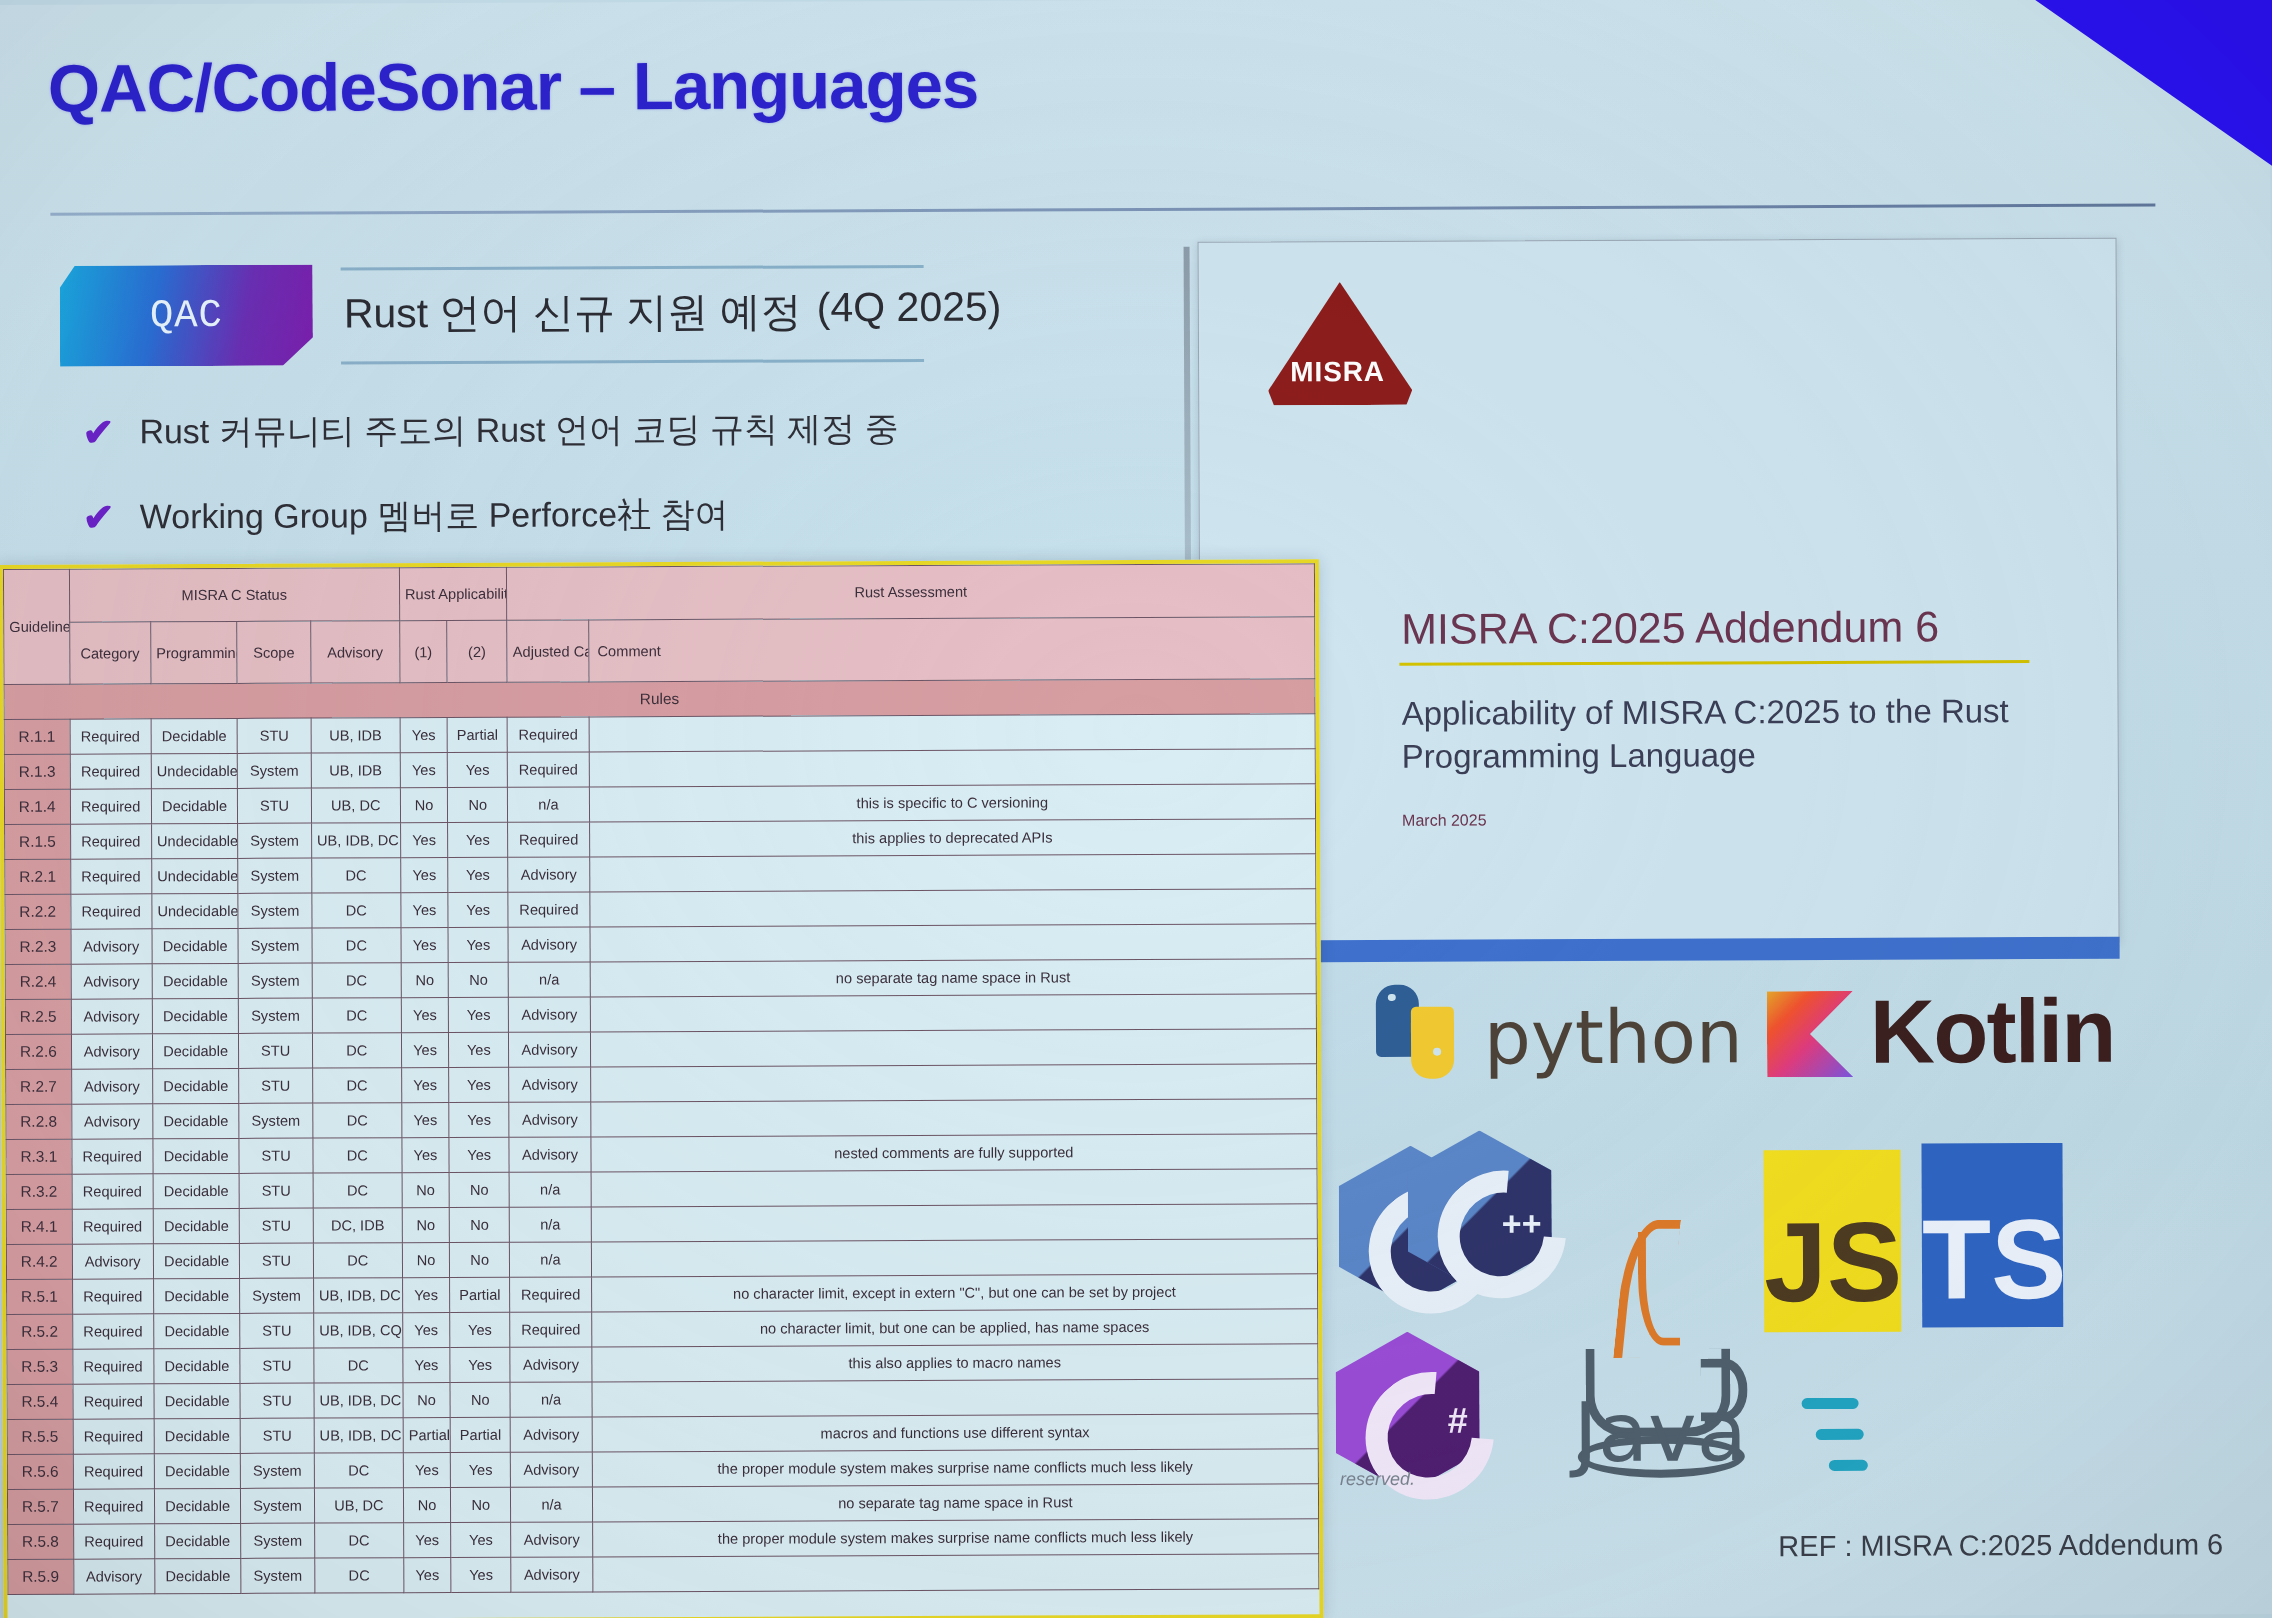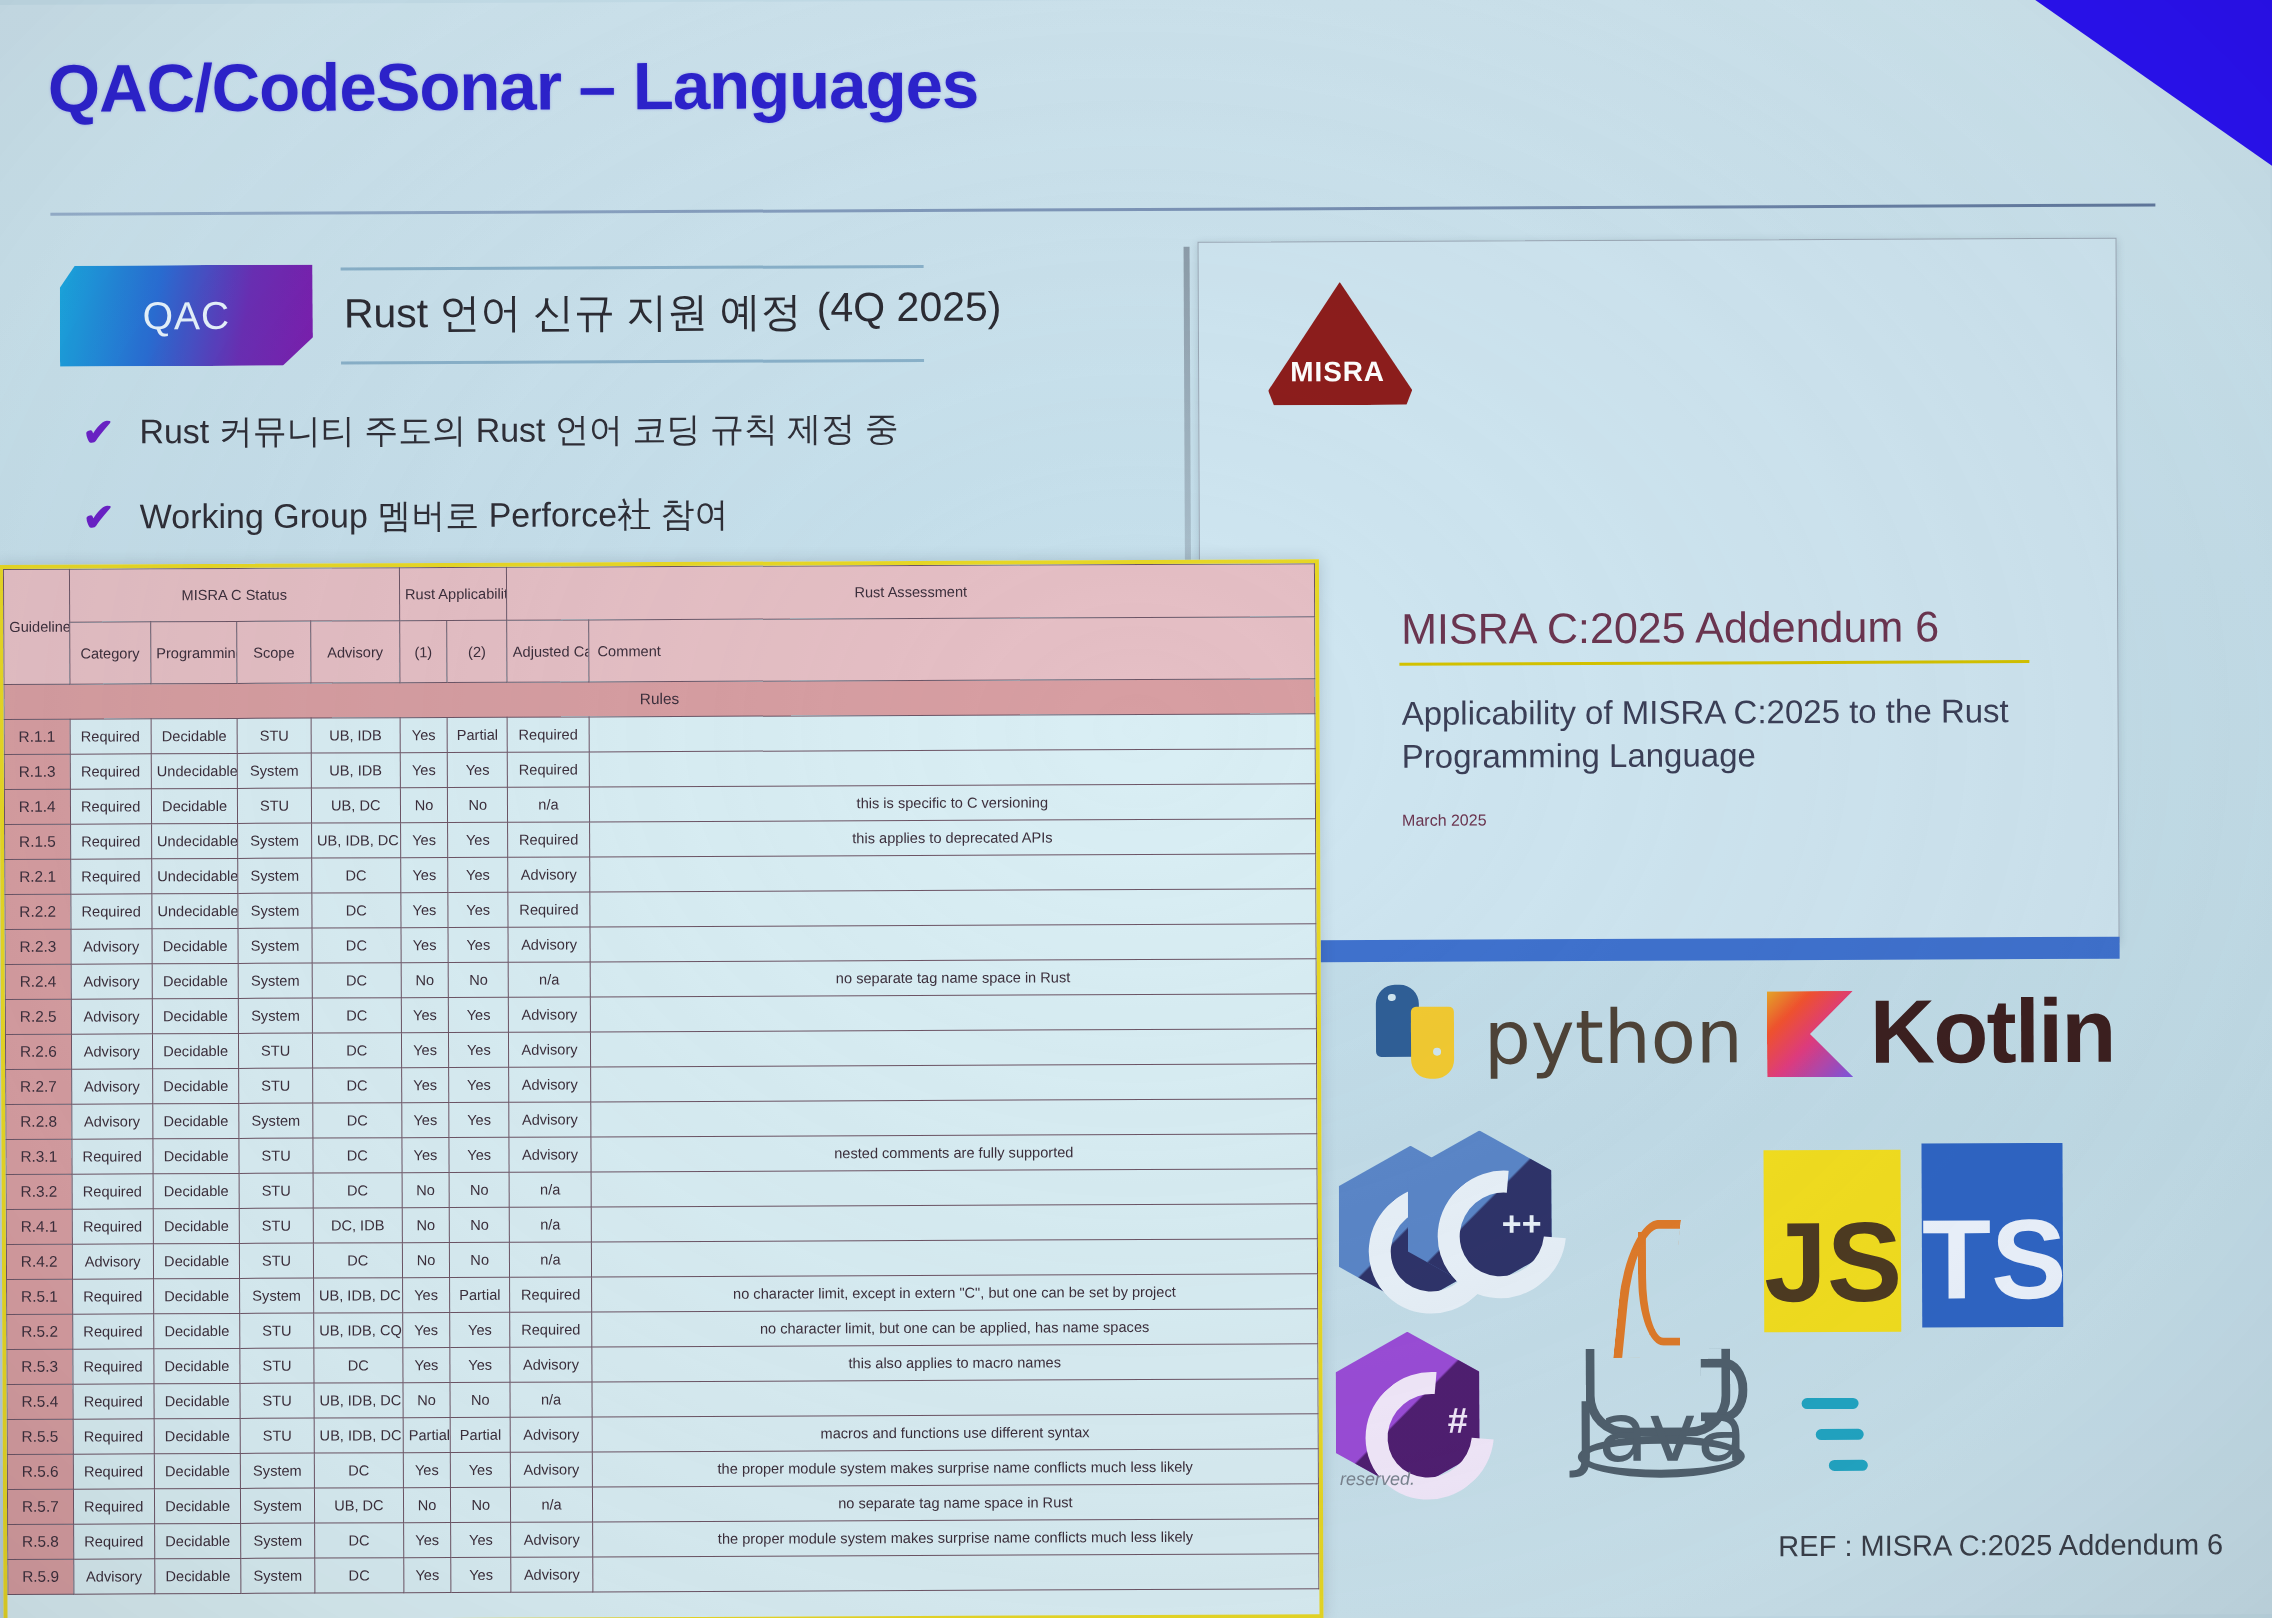--- a/index.html
+++ b/index.html
@@ -52,21 +52,21 @@
   }
 
   
   .qac-badge{
     position:absolute;left:62px;top:261px;width:253px;height:101px;
     background:linear-gradient(100deg,#1aa9e0 0%,#2a6ed6 38%,#6b2fb6 72%,#7c1fb0 100%);
     clip-path:polygon(6% 0%, 100% 0%, 100% 72%, 88% 100%, 0% 100%, 0% 22%);
     display:flex;align-items:center;justify-content:center;
   }
   .qac-badge span{
-    color:#e9f6ff;font-size:39px;font-weight:400;letter-spacing:0.9px;
+    color:#e9f6ff;font-size:39px;font-weight:400;letter-spacing:0.9px;font-family:Liberation Mono, monospace;
   }
   .qac-line-top{
     position:absolute;left:343px;top:264px;width:583px;height:2.6px;
     background:#7fa9c4;opacity:.85;
   }
   .qac-line-bot{
     position:absolute;left:343px;top:358px;width:583px;height:2.6px;
     background:#7fa9c4;opacity:.85;
   }
   .qac-heading{

